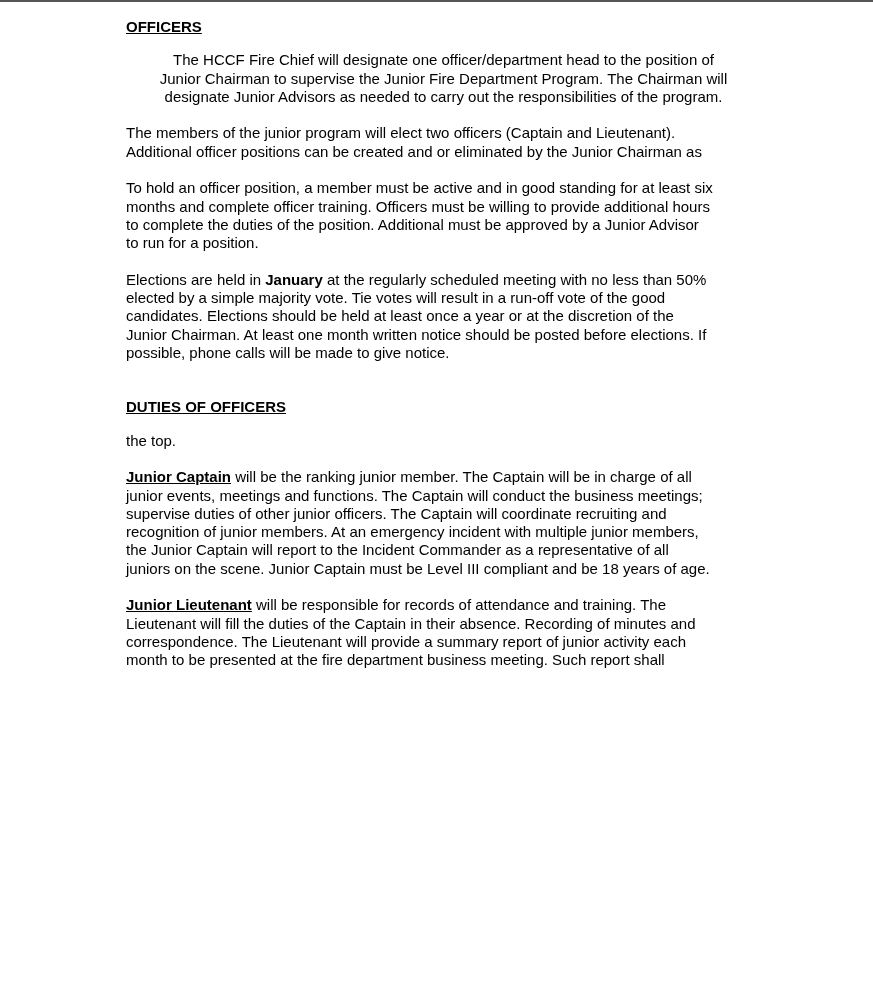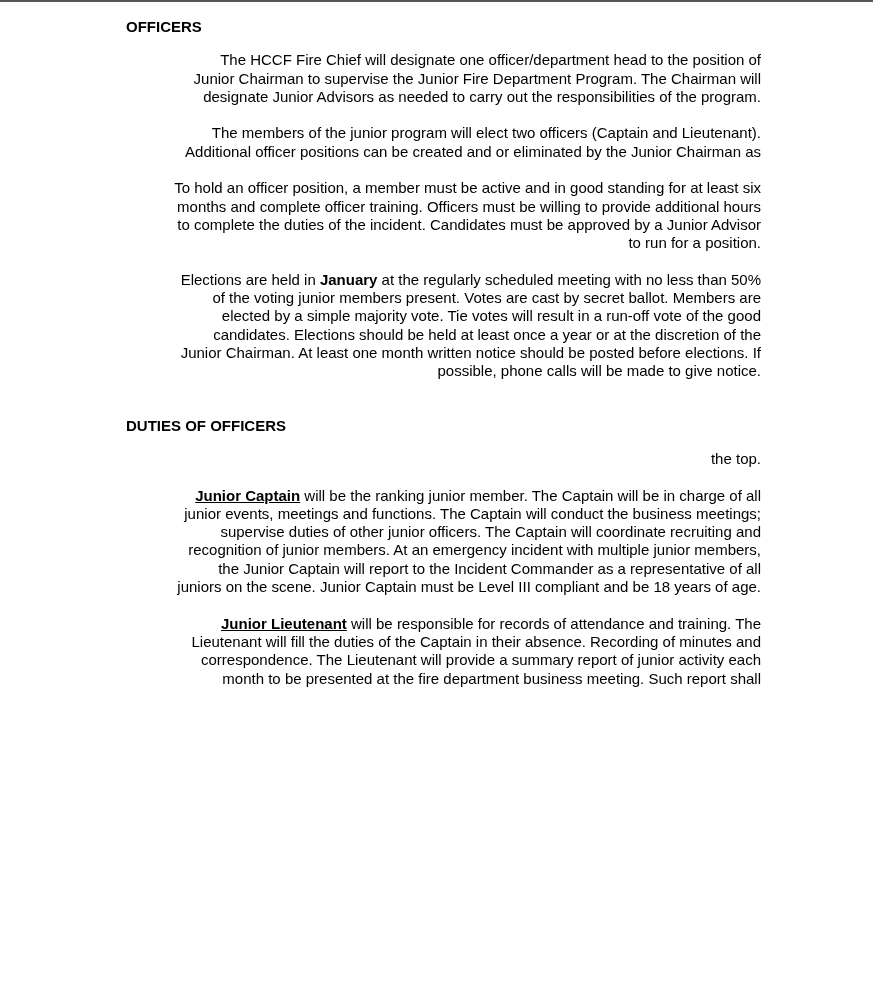--- a/index.html
+++ b/index.html
@@ -23,24 +23,25 @@
     width: 873px;
     box-sizing: border-box;
     padding: 16px 112px 0 126px;
     font-size: 15px;
     line-height: 18.3px;
   }
   .heading {
     font-weight: bold;
     margin: 0 0 15px 0;
     white-space: nowrap;
+    text-decoration: underline;
   }
   .heading:not(:first-child) { margin-top: 36px; }
   .para { margin: 0 0 18.3px 0; }
-  .para .line { white-space: nowrap; text-align: right; }
+  .para .line { white-space: nowrap; }
   .para.center { text-align: center; }
   .b { font-weight: bold; }
   .u { text-decoration: underline; }
 </style>
 </head>
 <body style="background: rgb(255, 255, 255); color: rgb(0, 0, 0);">
 
 <div class="top-border" style="background: rgb(86, 86, 86);"></div>
 <div class="doc">
   <div>
@@ -50,26 +51,25 @@
         <div class="line"><span class="">Junior Chairman to supervise the Junior Fire Department Program. The Chairman will</span></div>
         <div class="line"><span class="">designate Junior Advisors as needed to carry out the responsibilities of the program.</span></div>
       </div>
       <div class="para">
         <div class="line"><span class="">The members of the junior program will elect two officers (Captain and Lieutenant).</span></div>
         <div class="line"><span class="">Additional officer positions can be created and or eliminated by the Junior Chairman as</span></div>
       </div>
       <div class="para">
         <div class="line"><span class="">To hold an officer position, a member must be active and in good standing for at least six</span></div>
         <div class="line"><span class="">months and complete officer training. Officers must be willing to provide additional hours</span></div>
-        <div class="line"><span class="">to complete the duties of the incident. Candidates must be approved by a Junior Advisor</span></div>
+        <div class="line"><span class="">to complete the duties of the position. Additional must be approved by a Junior Advisor</span></div>
         <div class="line"><span class="">to run for a position.</span></div>
       </div>
       <div class="para">
         <div class="line"><span class="">Elections are held in </span><span class="b">January</span><span class=""> at the regularly scheduled meeting with no less than 50%</span></div>
-        <div class="line"><span class="">of the voting junior members present. Votes are cast by secret ballot. Members are</span></div>
         <div class="line"><span class="">elected by a simple majority vote. Tie votes will result in a run-off vote of the good</span></div>
         <div class="line"><span class="">candidates. Elections should be held at least once a year or at the discretion of the</span></div>
         <div class="line"><span class="">Junior Chairman. At least one month written notice should be posted before elections. If</span></div>
         <div class="line"><span class="">possible, phone calls will be made to give notice.</span></div>
       </div>
       <div class="heading">DUTIES OF OFFICERS</div>
       <div class="para">
         <div class="line"><span class="">the top.</span></div>
       </div>
       <div class="para">

